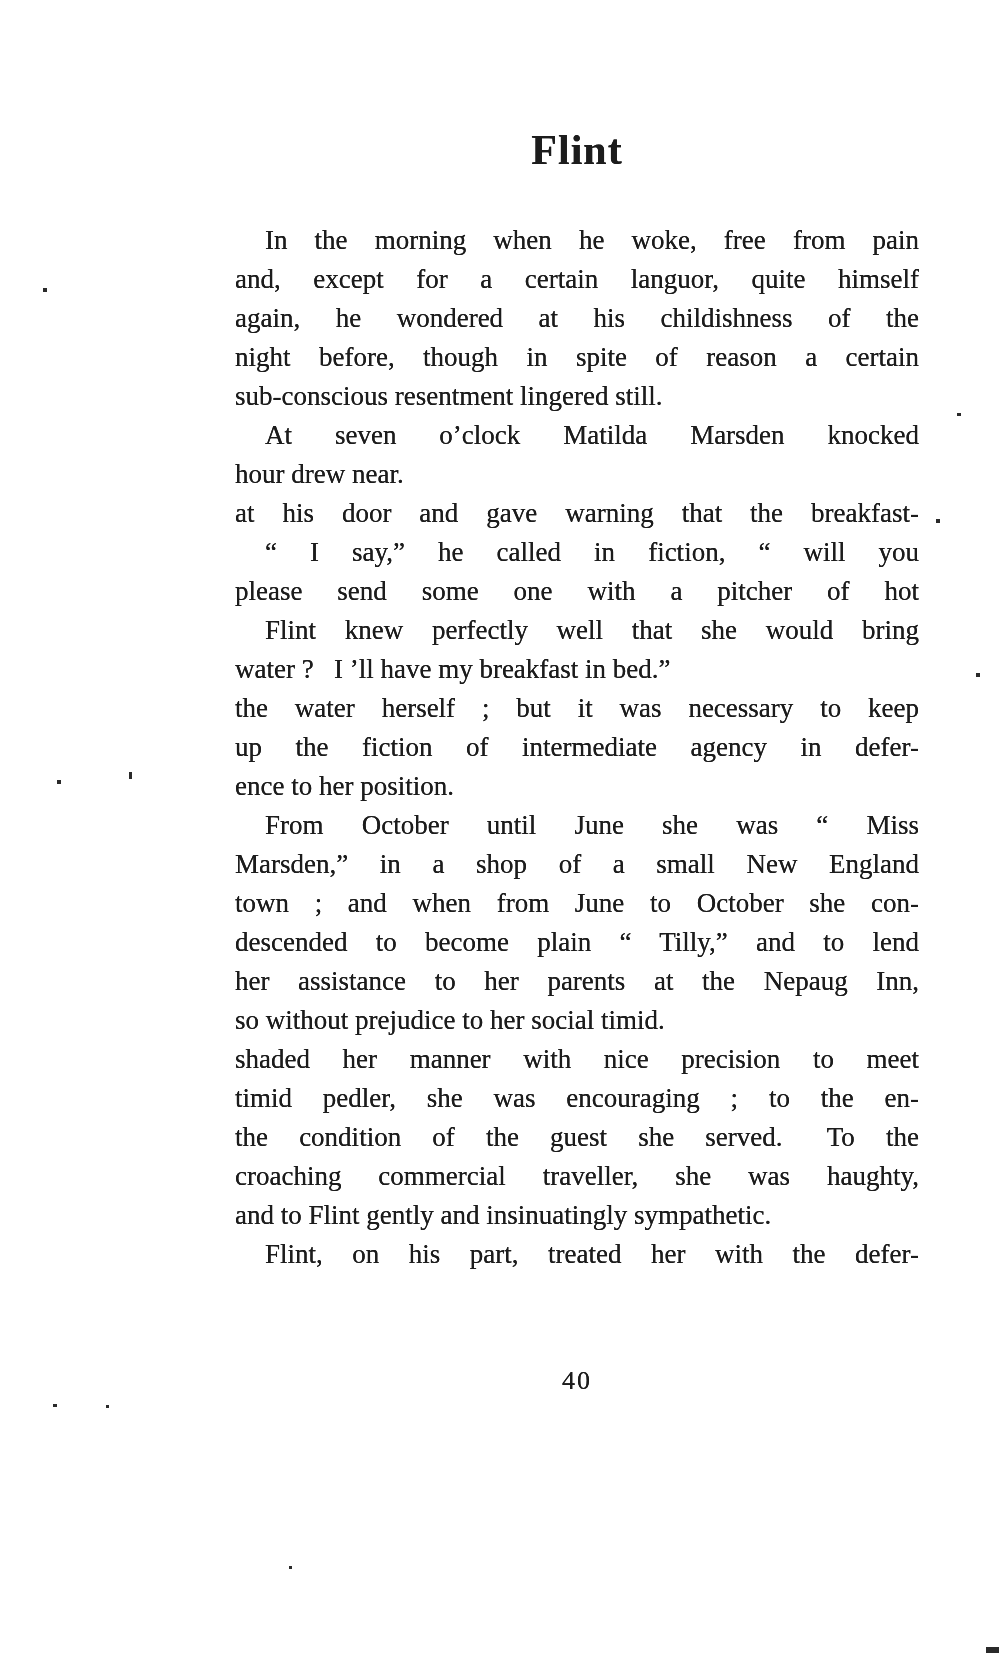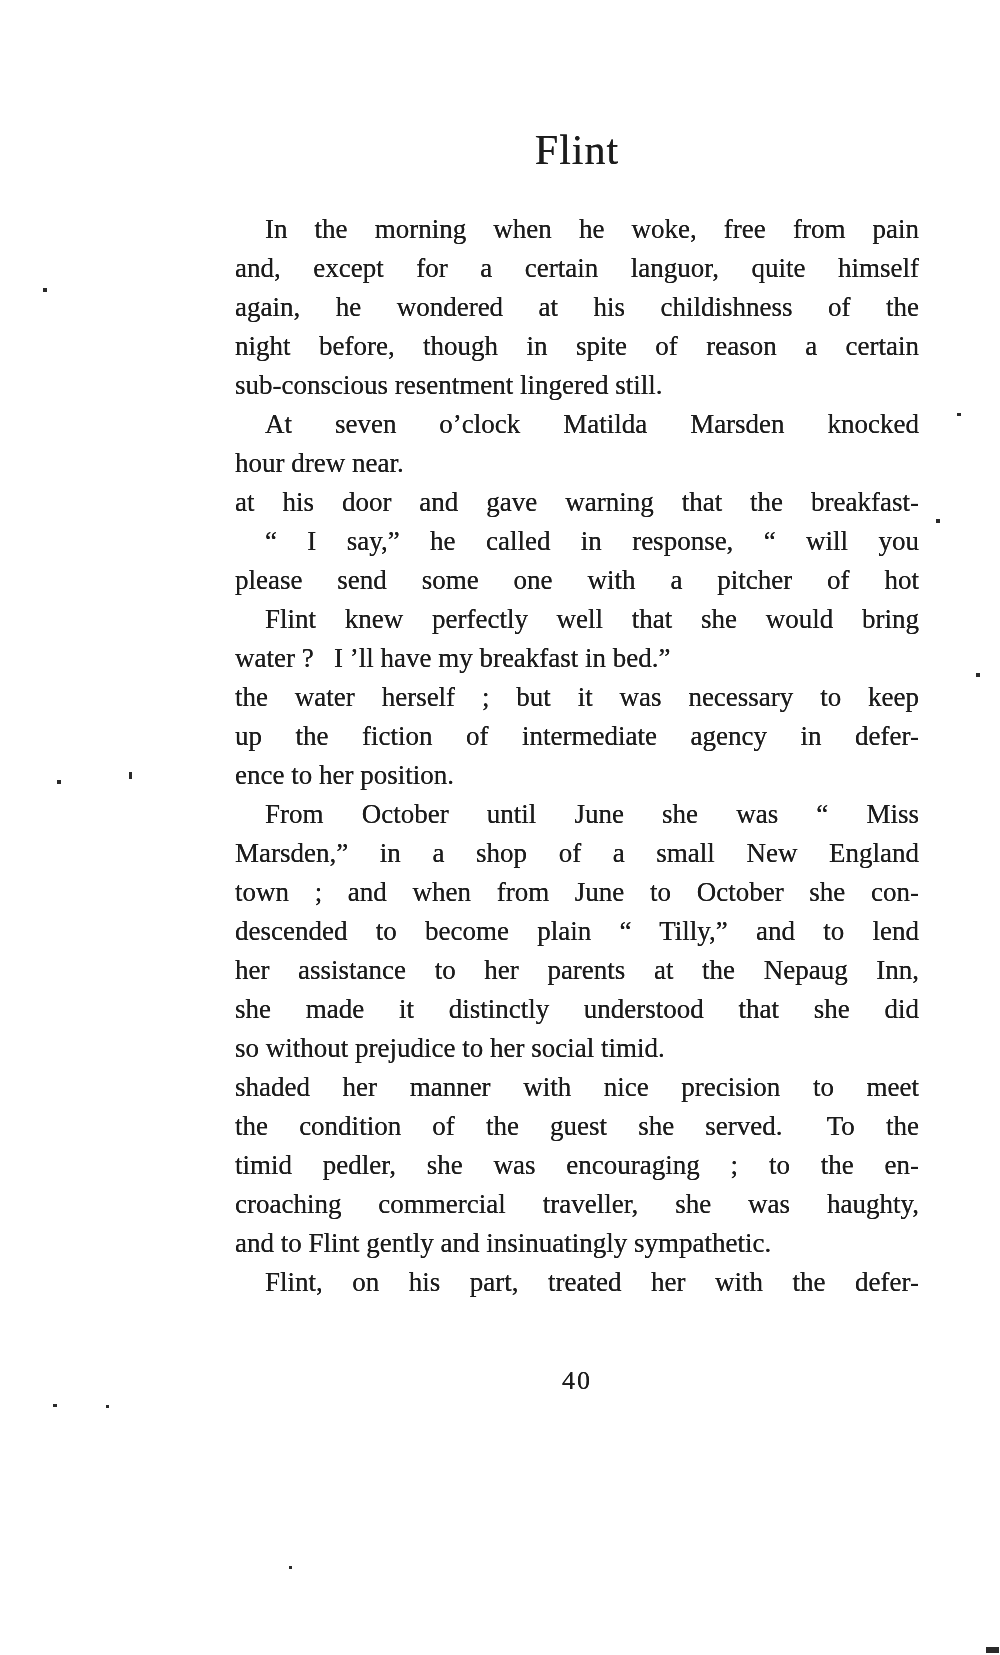--- a/index.html
+++ b/index.html
@@ -17,27 +17,27 @@
     color: #1c1c1c;
   }
   .title {
     position: absolute;
     top: 126px;
     left: 235px;
     width: 684px;
     margin: 0;
     text-align: center;
     font-size: 42px;
-    font-weight: normal;
+    font-weight: bold;
     letter-spacing: 1px;
     text-shadow: 0 0 0.5px currentColor;
   }
   .text-block {
     position: absolute;
-    top: 210px;
+    top: 221px;
     left: 235px;
     width: 684px;
     font-size: 27px;
     text-shadow: 0 0 0.4px currentColor;
   }
   .line {
     height: 39px;
     line-height: 39px;
     text-align: justify;
     text-align-last: justify;
@@ -73,37 +73,36 @@
 
   <div class="text-block" id="text-block">
       <div class="line indent">In the morning when he woke, free from pain</div>
       <div class="line">and, except for a certain languor, quite himself</div>
       <div class="line">again, he wondered at his childishness of the</div>
       <div class="line">night before, though in spite of reason a certain</div>
       <div class="line para-end">sub-conscious resentment lingered still.</div>
       <div class="line indent">At seven o’clock Matilda Marsden knocked</div>
       <div class="line para-end">hour drew near.</div>
       <div class="line">at his door and gave warning that the breakfast-</div>
-      <div class="line indent">“ I say,” he called in response, “ will you</div>
+      <div class="line indent">“ I say,” he called in fiction, “ will you</div>
       <div class="line">please send some one with a pitcher of hot</div>
       <div class="line indent">Flint knew perfectly well that she would bring</div>
       <div class="line para-end">water ?  I ’ll have my breakfast in bed.”</div>
       <div class="line">the water herself ; but it was necessary to keep</div>
       <div class="line">up the fiction of intermediate agency in defer-</div>
       <div class="line para-end">ence to her position.</div>
       <div class="line indent">From October until June she was “ Miss</div>
       <div class="line">Marsden,” in a shop of a small New England</div>
       <div class="line">town ; and when from June to October she con-</div>
       <div class="line">descended to become plain “ Tilly,” and to lend</div>
       <div class="line">her assistance to her parents at the Nepaug Inn,</div>
-      <div class="line">she made it distinctly understood that she did</div>
       <div class="line para-end">so without prejudice to her social timid.</div>
       <div class="line">shaded her manner with nice precision to meet</div>
+      <div class="line">timid pedler, she was encouraging ; to the en-</div>
       <div class="line">the condition of the guest she served.  To the</div>
-      <div class="line">timid pedler, she was encouraging ; to the en-</div>
       <div class="line">croaching commercial traveller, she was haughty,</div>
       <div class="line para-end">and to Flint gently and insinuatingly sympathetic.</div>
       <div class="line indent">Flint, on his part, treated her with the defer-</div>
     </div>
 
   <div class="page-number">40</div>
 
   <div id="specks">
       <div class="speck" style="left: 43px; top: 288px; width: 4px; height: 4px;"></div>
       <div class="speck" style="left: 957px; top: 413px; width: 4px; height: 3px;"></div>

